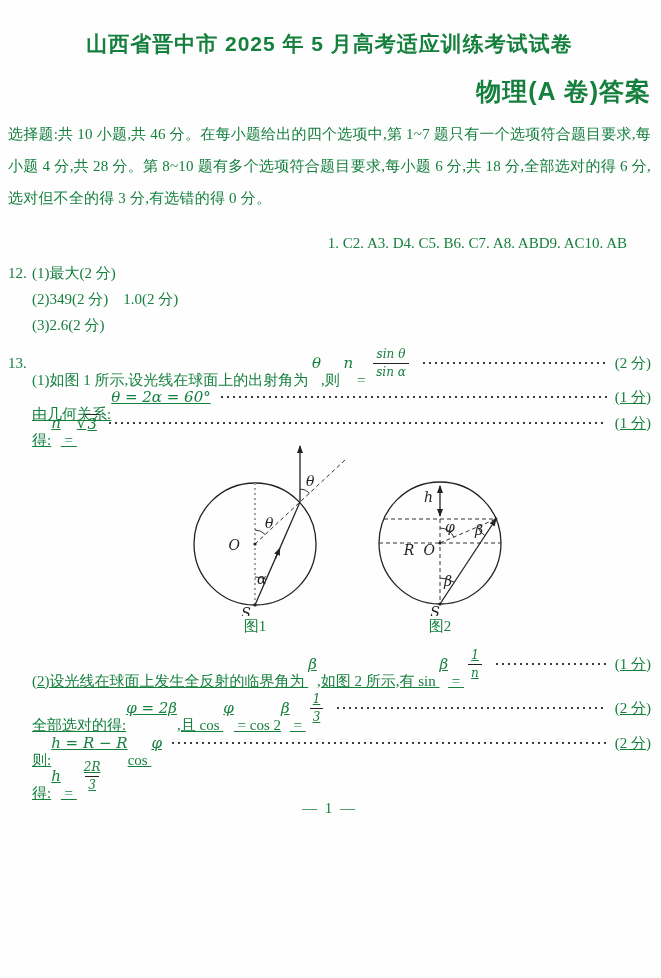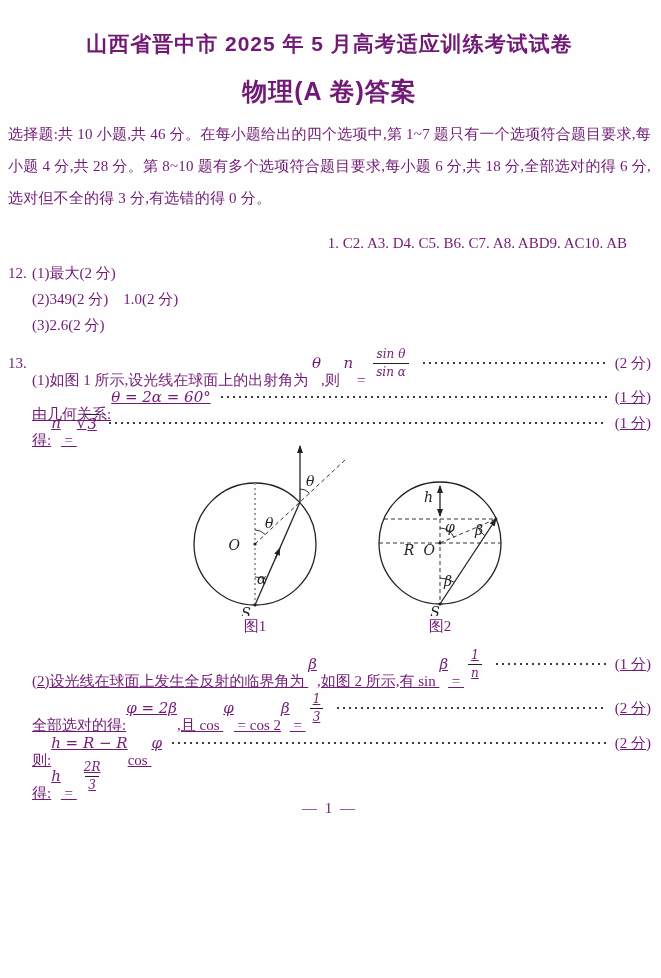--- a/index.html
+++ b/index.html
@@ -1,29 +1,29 @@
 <!DOCTYPE html>
 <html><head>
 <meta charset="utf-8">
 <style>
   html,body { margin:0; padding:0; background:#e8e8e8; }
   .page {
     position:relative; width:661px; height:978px; margin:0 auto;
-    background:#fefefe; color:#701a75; overflow:hidden;
+    background:#fefefe; color:#15803d; overflow:hidden;
     font-family:"Liberation Serif","DejaVu Serif",serif;
     font-size:15px; box-sizing:border-box;
     padding:30px 10px 0 8px;
   }
   h1.title {
     margin:0; font-family:"Liberation Sans","DejaVu Sans",sans-serif;
     font-size:21px; font-weight:700; text-align:center; line-height:28px; letter-spacing:1px;
   }
   h2.subtitle {
     margin:16px 0 0 0; font-family:"Liberation Sans","DejaVu Sans",sans-serif;
-    font-size:25px; font-weight:700; text-align:center; line-height:34px; letter-spacing:1px;
+    font-size:25px; font-weight:700; text-align:right; line-height:34px; letter-spacing:1px;
   }
   .intro {
     margin:10px 0 0 0; line-height:32px; text-align:justify; letter-spacing:0.2px;
   }
   .choice-row {
     margin-top:16px; height:26px; display:flex; justify-content:flex-end;
     align-items:center; padding-right:24px;
   }
   .qblock { margin-top:4px; }
   .qline { height:26px; display:flex; align-items:center; white-space:nowrap; }

